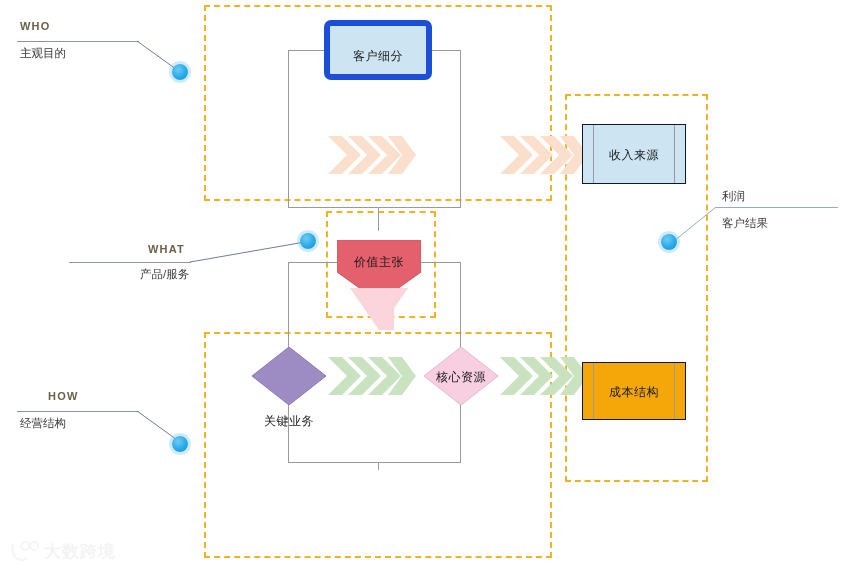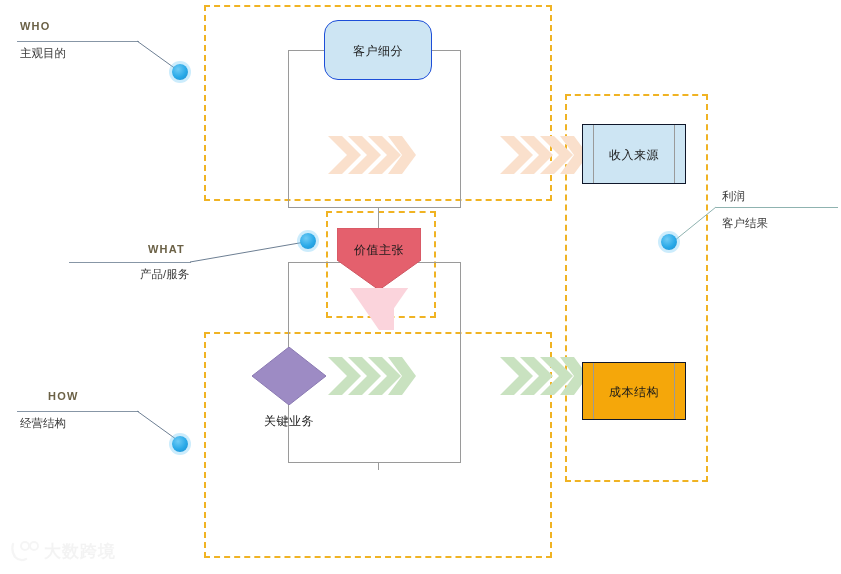--- a/index.html
+++ b/index.html
@@ -39,22 +39,22 @@
     font-size:12px;
     color:#1a1a1a;
     letter-spacing:.5px;
     pointer-events:none;
     z-index:3;
   }
 
   .rounded-box{
     position:absolute;
     background:#cde5f3;
-    border:1px solid #1d4ed8;
-    border-radius:14px;
+    border:6px solid #1d4ed8;
+    border-radius:7px;
     box-sizing:border-box;
   }
 
   .process-box{
     position:absolute;
     box-sizing:border-box;
     border:1px solid #0f172a;
   }
   .process-box .bar{
     position:absolute;
@@ -64,21 +64,21 @@
   }
 
   .diamond{
     position:absolute;
   }
   .diamond .shape{
     position:absolute;
     left:0;top:0;width:100%;height:100%;
   }
 
-  .pentagon{position:absolute;}
+  .pentagon{position:absolute;margin-top:12px;}
   .pentagon .shape{position:absolute;left:0;top:0;width:100%;height:100%;}
 
   .chev-group{position:absolute;}
 
   
   .callout-title{
     position:absolute;
     font-size:11px;
     font-weight:bold;
     color:#6b6146;
@@ -201,20 +201,26 @@
     <svg width="88" height="44" viewBox="0 0 88 44">
       <g fill="#c9e2c0">
         <polygon points="0,3 14,3 33,22 14,41 0,41 19,22"></polygon>
         <polygon points="20,3 34,3 53,22 34,41 20,41 39,22"></polygon>
         <polygon points="40,3 54,3 73,22 54,41 40,41 59,22"></polygon>
         <polygon points="60,3 74,3 88,22 74,41 60,41 74,22"></polygon>
       </g>
     </svg>
   </div>
 
+  <div class="diamond" style="left:424px;top:347px;width:74px;height:58px;">
+    <svg class="shape" viewBox="0 0 74 58" preserveAspectRatio="none">
+      <polygon points="37,0 74,29 37,58 0,29" fill="#f7cfe0" stroke="#e5b6ca" stroke-width="1"></polygon>
+    </svg>
+    <div class="node-label" style="top:22px;">核心资源</div>
+  </div>
 
   <div class="chev-group" style="left:500px;top:354px;width:88px;height:44px;">
     <svg width="88" height="44" viewBox="0 0 88 44">
       <g fill="#c9e2c0">
         <polygon points="0,3 14,3 33,22 14,41 0,41 19,22"></polygon>
         <polygon points="20,3 34,3 53,22 34,41 20,41 39,22"></polygon>
         <polygon points="40,3 54,3 73,22 54,41 40,41 59,22"></polygon>
         <polygon points="60,3 74,3 88,22 74,41 60,41 74,22"></polygon>
       </g>
     </svg>

